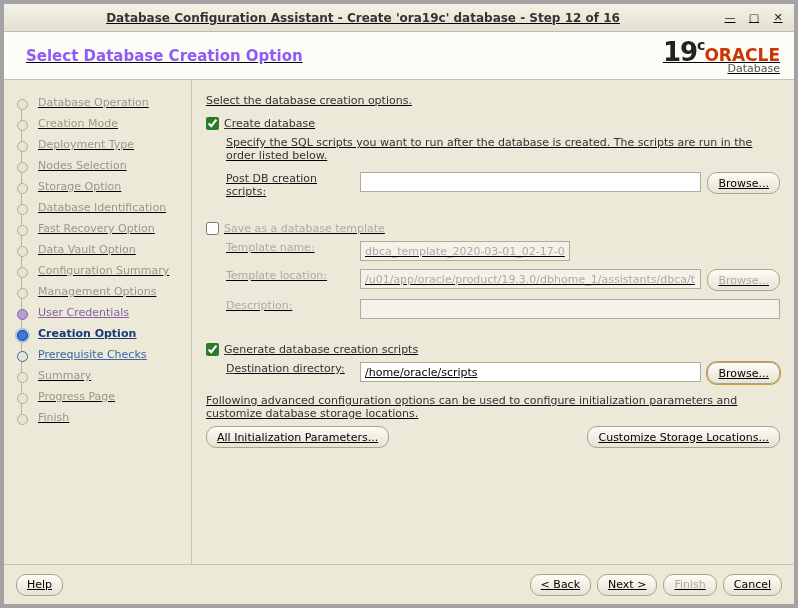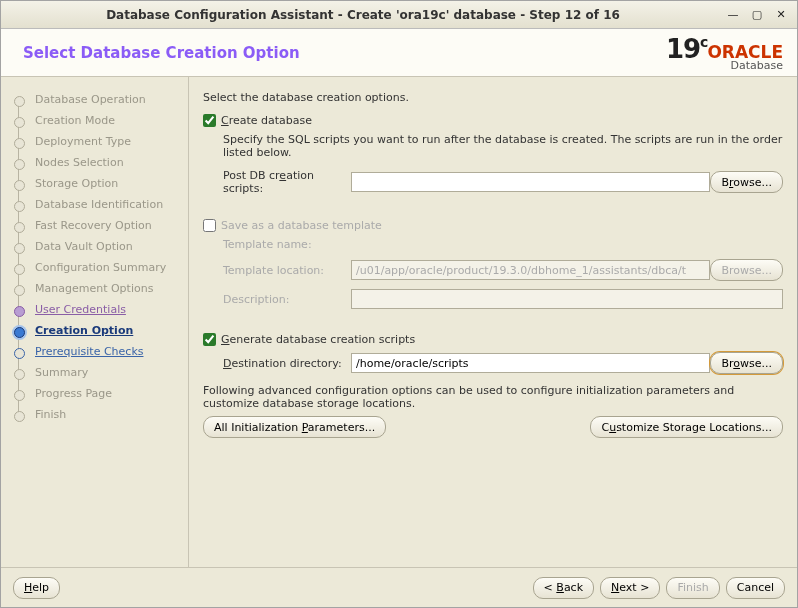--- a/index.html
+++ b/index.html
@@ -1,17 +1,17 @@
 <!DOCTYPE html>
 <html><head>
 <meta charset="utf-8">
 <style>
   * { box-sizing: border-box; font-family: "DejaVu Sans", "Liberation Sans", Arial, sans-serif; }
   html, body { margin:0; padding:0; background:#ece9d8; }
-  .window { width:798px; height:608px; background:#ece9d8; border:1px solid #a3a3a3; position:relative; display:flex; flex-direction:column; }
+  .window { width:798px; height:608px; background:#ece9d8; border:4px solid #a3a3a3; position:relative; display:flex; flex-direction:column;text-decoration:underline; }
   .titlebar { height:28px; background:linear-gradient(#f4f2e8,#e3e0cf); border-bottom:1px solid #bbb; display:flex; align-items:center; padding:0 8px; }
   .titlebar .title { flex:1; text-align:center; font-size:12px; font-weight:bold; color:#333; }
   .titlebar .tbtn { width:16px; height:14px; margin-left:8px; display:flex; align-items:center; justify-content:center; font-size:11px; color:#222; cursor:default; }
   .header { height:48px; display:flex; align-items:center; justify-content:space-between; padding:0 14px; border-bottom:1px solid #c8c4b4; background:#fdfcf6;}
   .header h1 { font-size:15px; font-weight:bold; color:#8b5cf6; margin:8px; }
   .logo { display:flex; align-items:baseline; gap:0; }
   .logo .v { font-size:26px; font-weight:900; color:#222; letter-spacing:-1px; }
   .logo .v sup { font-size:14px; vertical-align:top; }
   .logo .oracle { font-size:17px; font-weight:900; color:#c30; letter-spacing:0px; }
   .logo .db { font-size:11px; color:#555; text-align:right; margin-top:-3px;}
@@ -29,21 +29,21 @@
   .steps li.next::before { background:#e8e5d6; border-color:#3a64a8; }
   .content { flex:1; padding:14px 14px 8px 14px; font-size:11px; color:#333; display:flex; flex-direction:column; overflow:hidden; }
   .content .body { flex:1; }
   .content p.intro { margin:0 0 10px 0; }
   .chk-row { display:flex; align-items:center; gap:5px; margin:6px 0; }
   .chk-row input { margin:0; accent-color:#2a7a2a; }
   .chk-row label u { text-decoration:underline; }
   .chk-row.disabled label { color:#aaa; }
   .indent { margin-left:20px; }
   .note { margin:4px 0 10px 0; color:#333; }
-  .field-row { display:flex; align-items:center; margin:4px 0 8px 0; }
+  .field-row { display:flex; align-items:flex-start; gap:6px; margin:4px 0 8px 0; }
   .field-row .lbl { width:128px; color:#333; }
   .field-row.disabled .lbl { color:#aaa; }
   .field-row input[type=text] { flex:1; height:20px; border:1px solid #b0ac99; background:#fff; padding:1px 4px; font-size:11px; }
   .field-row.disabled input[type=text] { background:#f4f2e8; color:#aaa; }
   .btn { height:22px; padding:0 10px; background:linear-gradient(#fdfcf6,#e7e3d3); border:1px solid #a8a490; border-radius:10px; font-size:11px; cursor:default; }
   .btn:disabled { color:#aaa; }
   .btn.highlight { box-shadow:0 0 0 1px #d49a3a; }
   .section-sep { height:10px; }
   .advanced-note { margin:10px 0 6px 0; }
   .adv-buttons { display:flex; justify-content:space-between; margin-top:2px; }
@@ -117,20 +117,21 @@
 
       <div class="section-sep"></div>
 
       <div class="chk-row disabled">
         <input type="checkbox" style="">
         <label>Save as a database template</label>
       </div>
       <div class="indent">
         <div class="field-row disabled">
           <span class="lbl">Template name:</span>
+          <input type="text" disabled="" style="max-width: 210px;" value="dbca_template_2020-03-01_02-17-0">
         </div>
         <div class="field-row disabled">
           <span class="lbl">Template location:</span>
           <input type="text" disabled="" value="/u01/app/oracle/product/19.3.0/dbhome_1/assistants/dbca/t" style="">
           <button class="btn" disabled="">Browse...</button>
         </div>
         <div class="field-row disabled">
           <span class="lbl">Description:</span>
           <input type="text" disabled="" value="" style="">
         </div>

